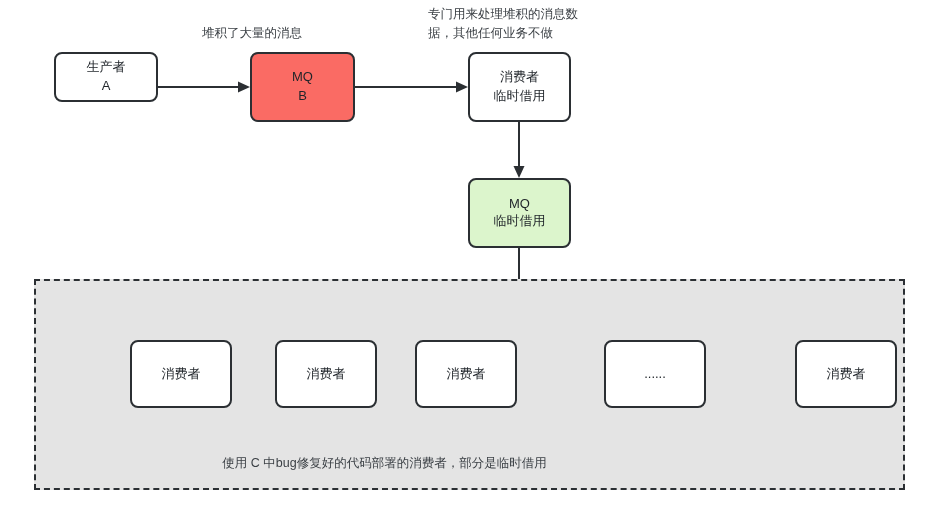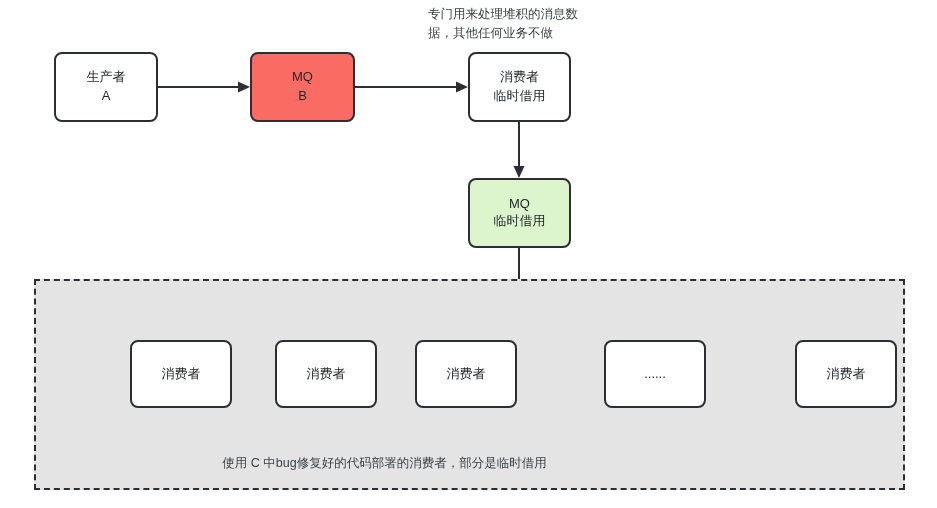--- a/index.html
+++ b/index.html
@@ -121,25 +121,26 @@
     <g>
       <line x1="655" y1="293" x2="655" y2="330"></line>
       <polygon points="655,340 649.5,328 660.5,328"></polygon>
     </g>
     <g>
       <line x1="846" y1="293" x2="846" y2="330"></line>
       <polygon points="846,340 840.5,328 851.5,328"></polygon>
     </g>
   </svg>
 
+  <div class="annot" style="left:202px; top:24px; width:200px;">堆积了大量的消息</div>
 
   <div class="annot" style="left:428px; top:5px; width:182px;">专门用来处理堆积的消息数
 据，其他任何业务不做</div>
 
-  <div class="node" style="left:54px; top:52px; width:104px; height:70px;">
+  <div class="node" style="left:54px; top:52px; width:104px; height:50px;">
     <span class="ln">生产者</span>
     <span class="ln">A</span>
   </div>
 
   <div class="node node-mq-b" style="left:250px; top:52px; width:105px; height:70px;">
     <span class="ln">MQ</span>
     <span class="ln">B</span>
   </div>
 
   <div class="node" style="left:468px; top:52px; width:103px; height:70px;">

